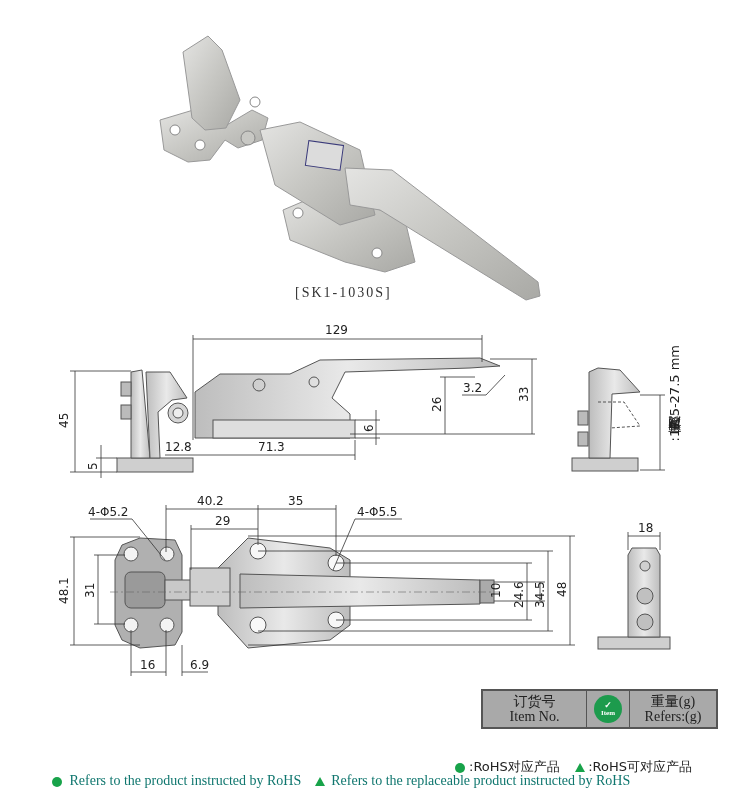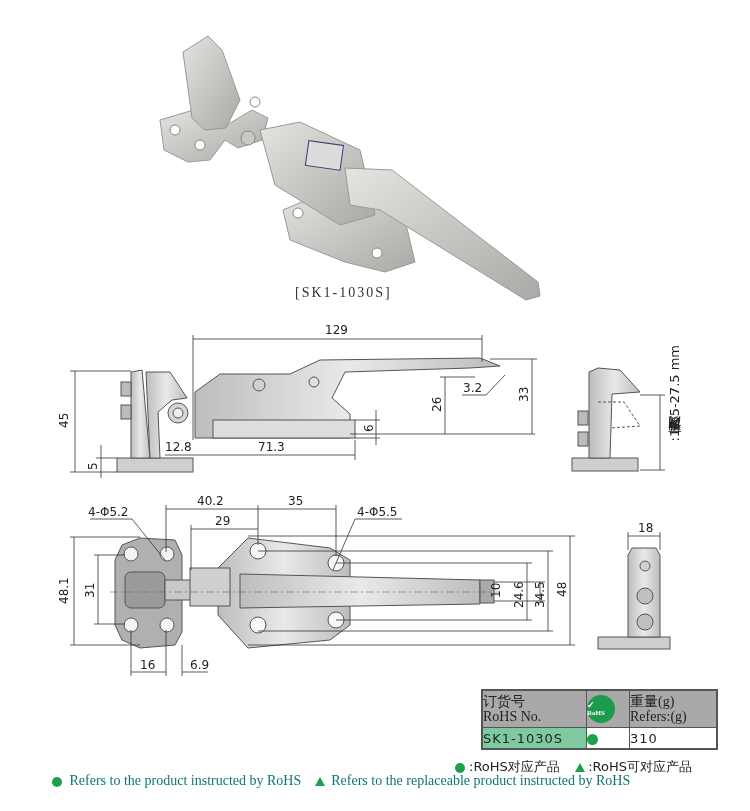--- a/index.html
+++ b/index.html
@@ -4,21 +4,21 @@
 <style>
   html, body { margin: 0; padding: 0; background: #ffffff; }
   body { width: 750px; height: 811px; position: relative; overflow: hidden;
          font-family: "Liberation Sans", sans-serif; color: #222; }
   .abs { position: absolute; }
   svg { position: absolute; left: 0; top: 0; }
   .dim { font-family: "DejaVu Sans", sans-serif; font-size: 12px; fill: #222; }
   .caption { font-family: Liberation Serif, serif; font-size: 14px; letter-spacing: 2px; color: #333; }
   table.spec { position: absolute; left: 481px; top: 689px; border-collapse: collapse;
                border: 2px solid #555; }
-  table.spec td { border: 1px solid #555; text-align: left; padding: 0; }
+  table.spec td { border: 1px solid #555; text-align: center; padding: 0; }
   .hd { background: #a9a9a9; height: 36px; font-family: "Liberation Serif", serif; font-size: 14px; line-height: 15px; color: #222; }
   .row td { height: 20px; font-size: 13px; letter-spacing: 1px; font-family: "DejaVu Sans", sans-serif; }
   .item-cell { background: #7fc9a0; width: 103px; }
   .rohs-cell { width: 42px; background: #fff; }
   .w-cell { width: 86px; background: #fff; }
   .dot { display: inline-block; width: 11px; height: 11px; border-radius: 50%; background: #18a34a; vertical-align: middle; }
   .rohs-badge { display: inline-block; width: 28px; height: 28px; border-radius: 50%; background: #1d9b4d;
                 color: #fff; font-size: 7px; font-weight: bold; line-height: 8px; padding-top: 6px; box-sizing: border-box; }
   .legend-cn { position: absolute; left: 455px; top: 758px; font-size: 13px; font-family: "DejaVu Sans", sans-serif; color: #222; text-align: center; }
   .legend-en { position: absolute; left: 52px; top: 773px; font-size: 14px; font-family: "Liberation Serif", serif; color: #0f766e; white-space: nowrap; }
@@ -230,37 +230,32 @@
       <line x1="660" y1="532" x2="660" y2="550"></line>
   </g>
   <text class="dim" x="638" y="532">18</text>
 </svg>
 
 <table class="spec">
   <tbody>
       <tr>
     <td class="hd item-hd" style="width:103px">
       <div>订货号</div>
-      <div>RoHS No.</div>
+      <div>Item No.</div>
     </td>
     <td class="hd" style="width:42px">
       <span class="rohs-badge">
         <span style="display:block; font-size:9px;">✓</span>
-        <span>RoHS</span>
+        <span>Item</span>
       </span>
     </td>
     <td class="hd" style="width:86px">
       <div>重量(g)</div>
       <div>Refers:(g)</div>
     </td>
-  </tr>
-  <tr class="row">
-    <td class="item-cell">SK1-1030S</td>
-    <td class="rohs-cell"><span class="dot"></span></td>
-    <td class="w-cell">310</td>
   </tr>
 </tbody>
   </table>
 
 <div class="legend-cn">
   <span class="gdot"></span><span>:RoHS对应产品</span>
   &nbsp;&nbsp;<span class="tri"></span><span>:RoHS可对应产品</span>
 </div>
 <div class="legend-en">
   <span class="gdot"></span>

